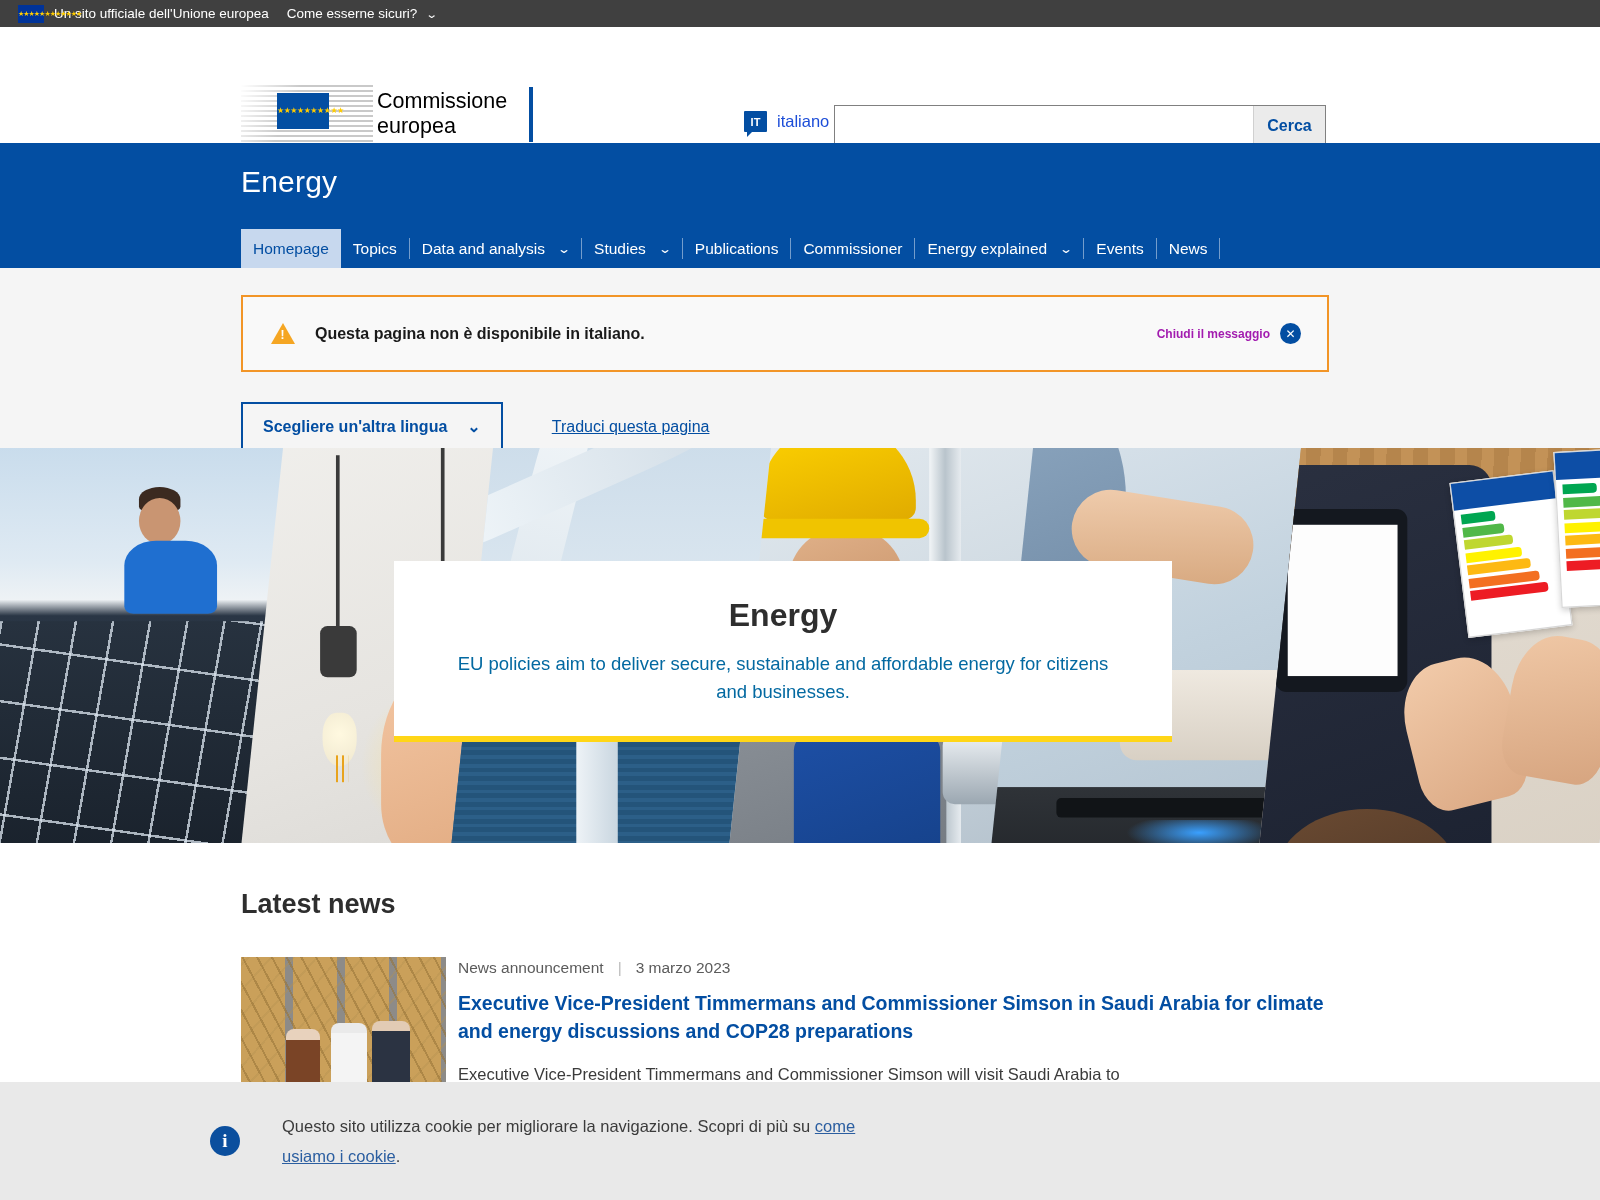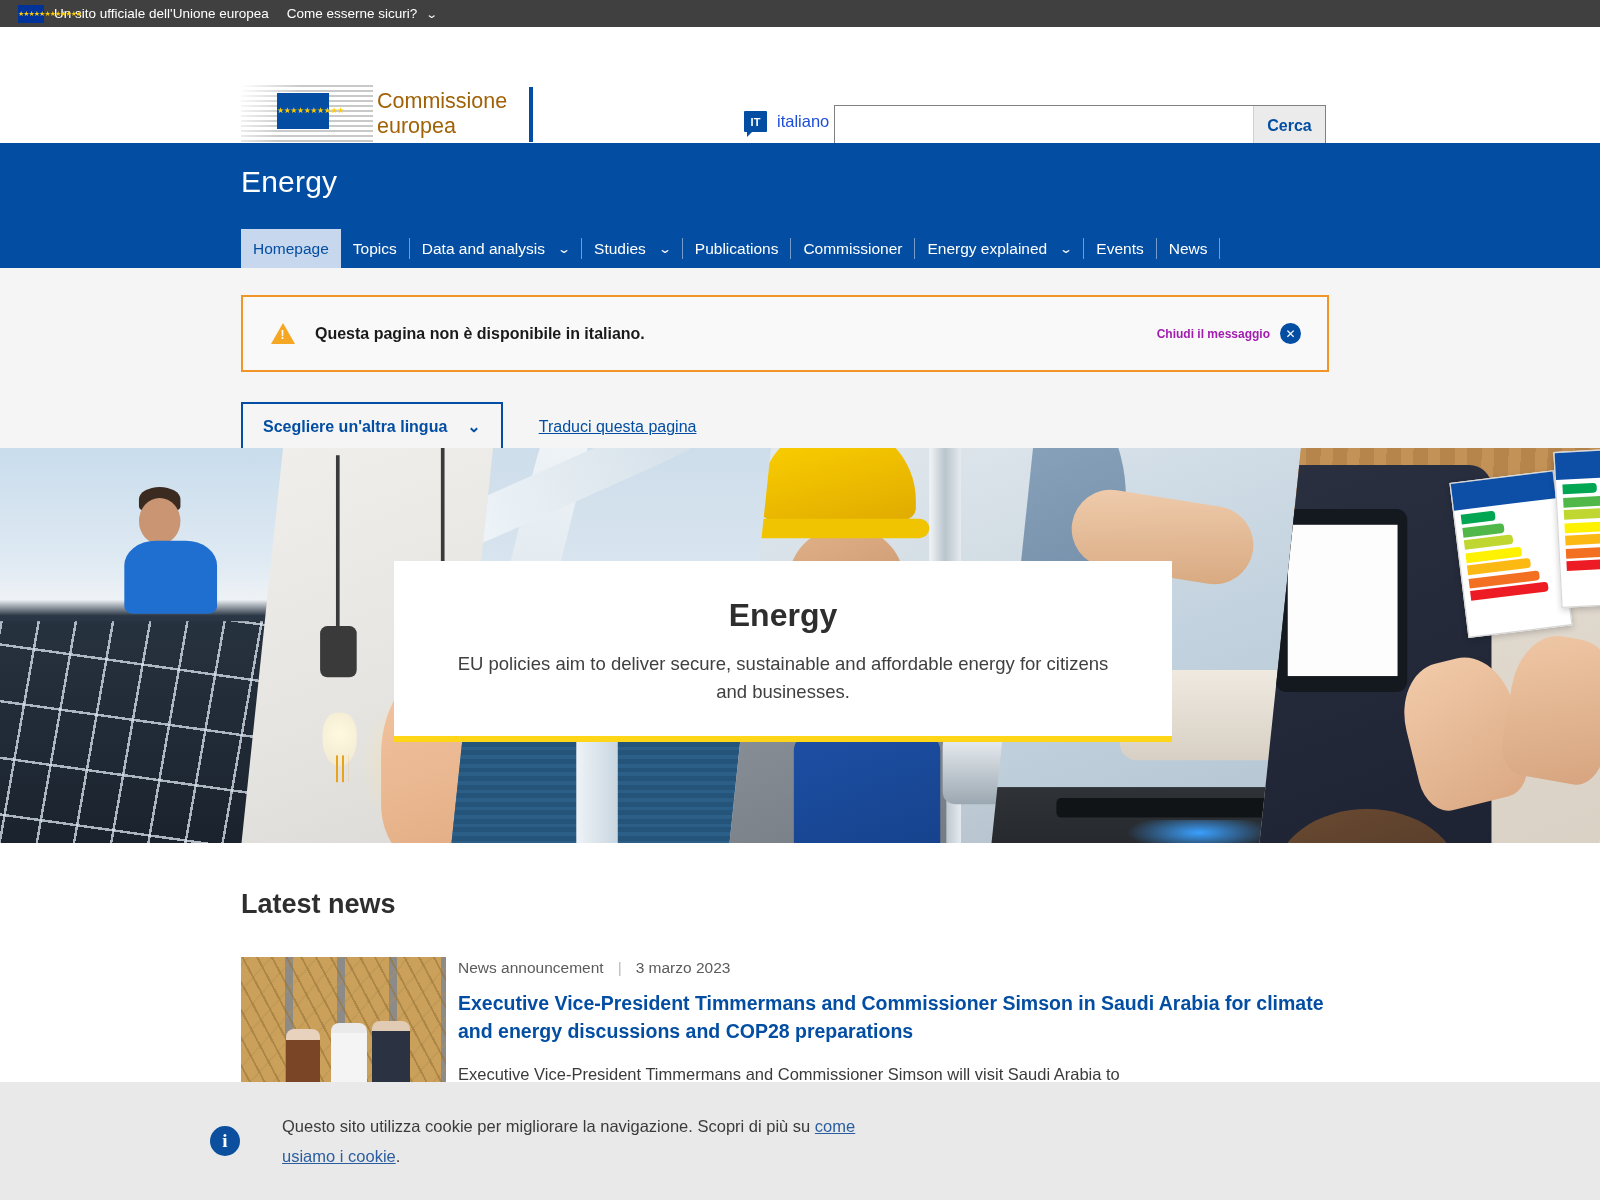--- a/index.html
+++ b/index.html
@@ -101,21 +101,21 @@
     position:absolute; inset:0;
     color:#FFCC00;
     font-size: 8px;
     text-align:center;
     line-height: 36px;
     letter-spacing: -0.5px;
   }
   .logo-text {
     font-size: 21.5px;
     line-height: 25px;
-    color: #a16207;
+    color: #000000;
     font-weight: 400;
     margin-left: 4px;
   }
   .logo-bar {
     width: 4px; height: 55px;
     background: #034ea2;
     margin-left: 22px;
   }
 
   .lang-select {
@@ -285,21 +285,21 @@
     font-size: 12px;
     display: flex;
     align-items: center;
     justify-content: center;
     line-height: 1;
   }
   .lang-actions {
     margin: 30px 0 0 241px;
     display: flex;
     align-items: center;
-    gap: 36px;
+    gap: 49px;
   }
   .lang-btn {
     border: 2px solid #034ea2;
     background: #f5f5f5;
     color: #034ea2;
     font-size: 16px;
     font-weight: bold;
     padding: 13px 20px;
     display: flex;
     align-items: center;
@@ -438,21 +438,21 @@
   .hero-card h1 {
     margin: 0 0 16px 0;
     font-size: 32px;
     color: #2e2e2e;
     font-weight: bold;
   }
   .hero-card p {
     margin: 0;
     font-size: 18.5px;
     line-height: 28px;
-    color: #404040;
+    color: #0369a1;
   }
 
   
   .news-section {
     padding: 46px 0 0 241px;
     background: #ffffff;
   }
   .news-heading {
     font-size: 27px;
     font-weight: bold;

